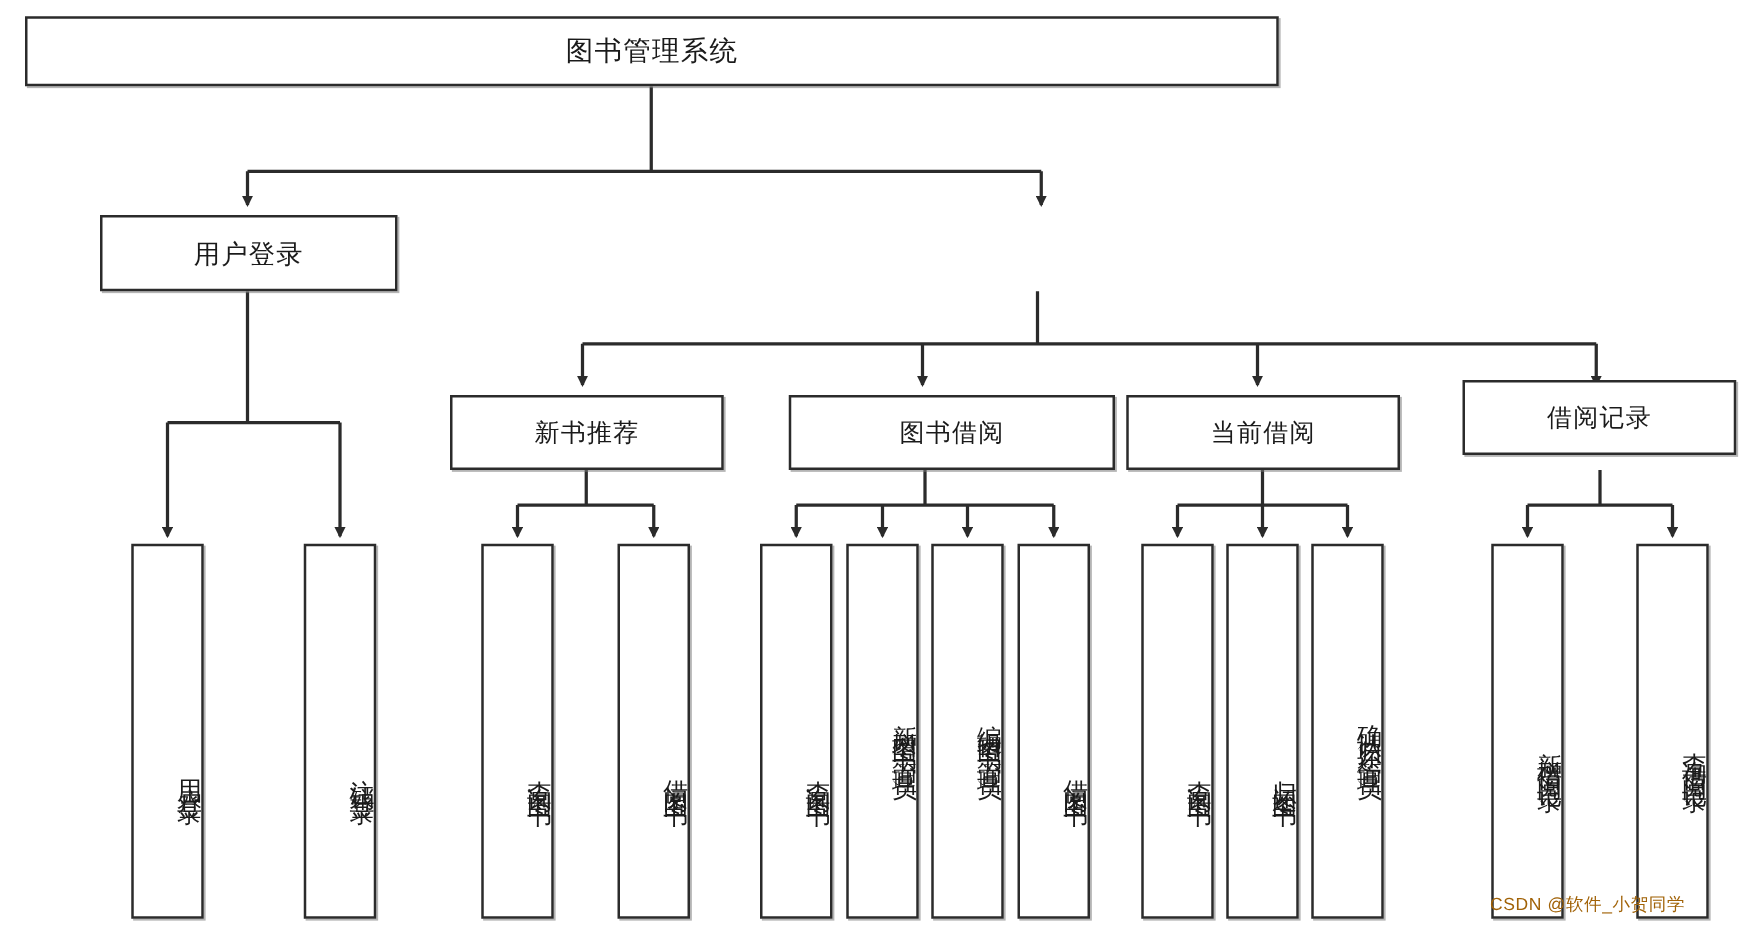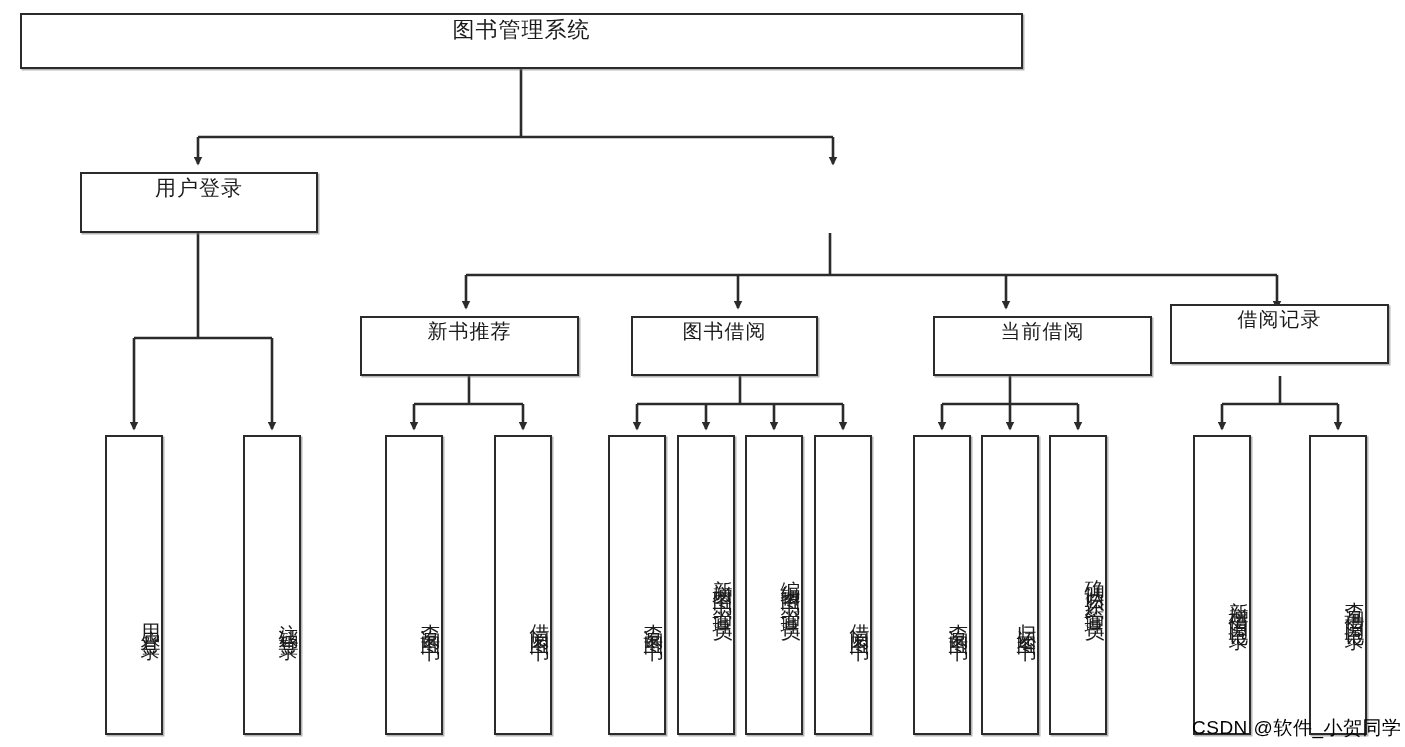--- a/index.html
+++ b/index.html
@@ -25,20 +25,21 @@
     width: 1405px;
     height: 747px;
     pointer-events: none;
   }
   .node {
     position: absolute;
     box-sizing: border-box;
     border: 2px solid #2b2b2b;
     background: #ffffff;
     display: flex;
+    align-items: center;
     justify-content: center;
     color: #1a1a1a;
     box-shadow: 1.5px 1.5px 0 0 rgba(120,120,120,0.55);
   }
   .node.root {
     font-size: 22px;
     letter-spacing: 1px;
   }
   .node.level1 {
     font-size: 21px;
@@ -58,22 +59,22 @@
     justify-content: center;
     line-height: 1;
   }
   .node.leaf .vtext {
     display: block;
     writing-mode: vertical-rl;
     text-orientation: upright;
   }
   .watermark {
     position: absolute;
-    font-size: 19px;
-    color: #000000;
+    font-size: 14px;
+    color: #a16207;
     white-space: nowrap;
     letter-spacing: 0.5px;
   }
 </style>
 </head>
 <body>
 
 <div id="canvas">
 
   <svg class="edges" viewBox="0 0 1405 747" xmlns="http://www.w3.org/2000/svg">
@@ -130,24 +131,24 @@
     <span>图书管理系统</span>
   </div>
 
   <div class="node level1" style="left:80px; top:172px; width:238px; height:61px;">
     <span>用户登录</span>
   </div>
 
   <div class="node level2" style="left:360px; top:316px; width:219px; height:60px;">
     <span>新书推荐</span>
   </div>
-  <div class="node level2" style="left:631px; top:316px; width:187px; height:60px;">
+  <div class="node level2" style="left:631px; top:316px; width:261px; height:60px;">
     <span>图书借阅</span>
   </div>
-  <div class="node level2" style="left:901px; top:316px; width:219px; height:60px;margin-left:32px;">
+  <div class="node level2" style="left:901px; top:316px; width:219px; height:60px;">
     <span>当前借阅</span>
   </div>
   <div class="node level2" style="left:1170px; top:304px; width:219px; height:60px;">
     <span>借阅记录</span>
   </div>
 
   <div class="node leaf" style="left:105px; top:435px; width:58px; height:300px;">
     <span class="vtext">用户登录</span>
   </div>
   <div class="node leaf" style="left:243px; top:435px; width:58px; height:300px;">

